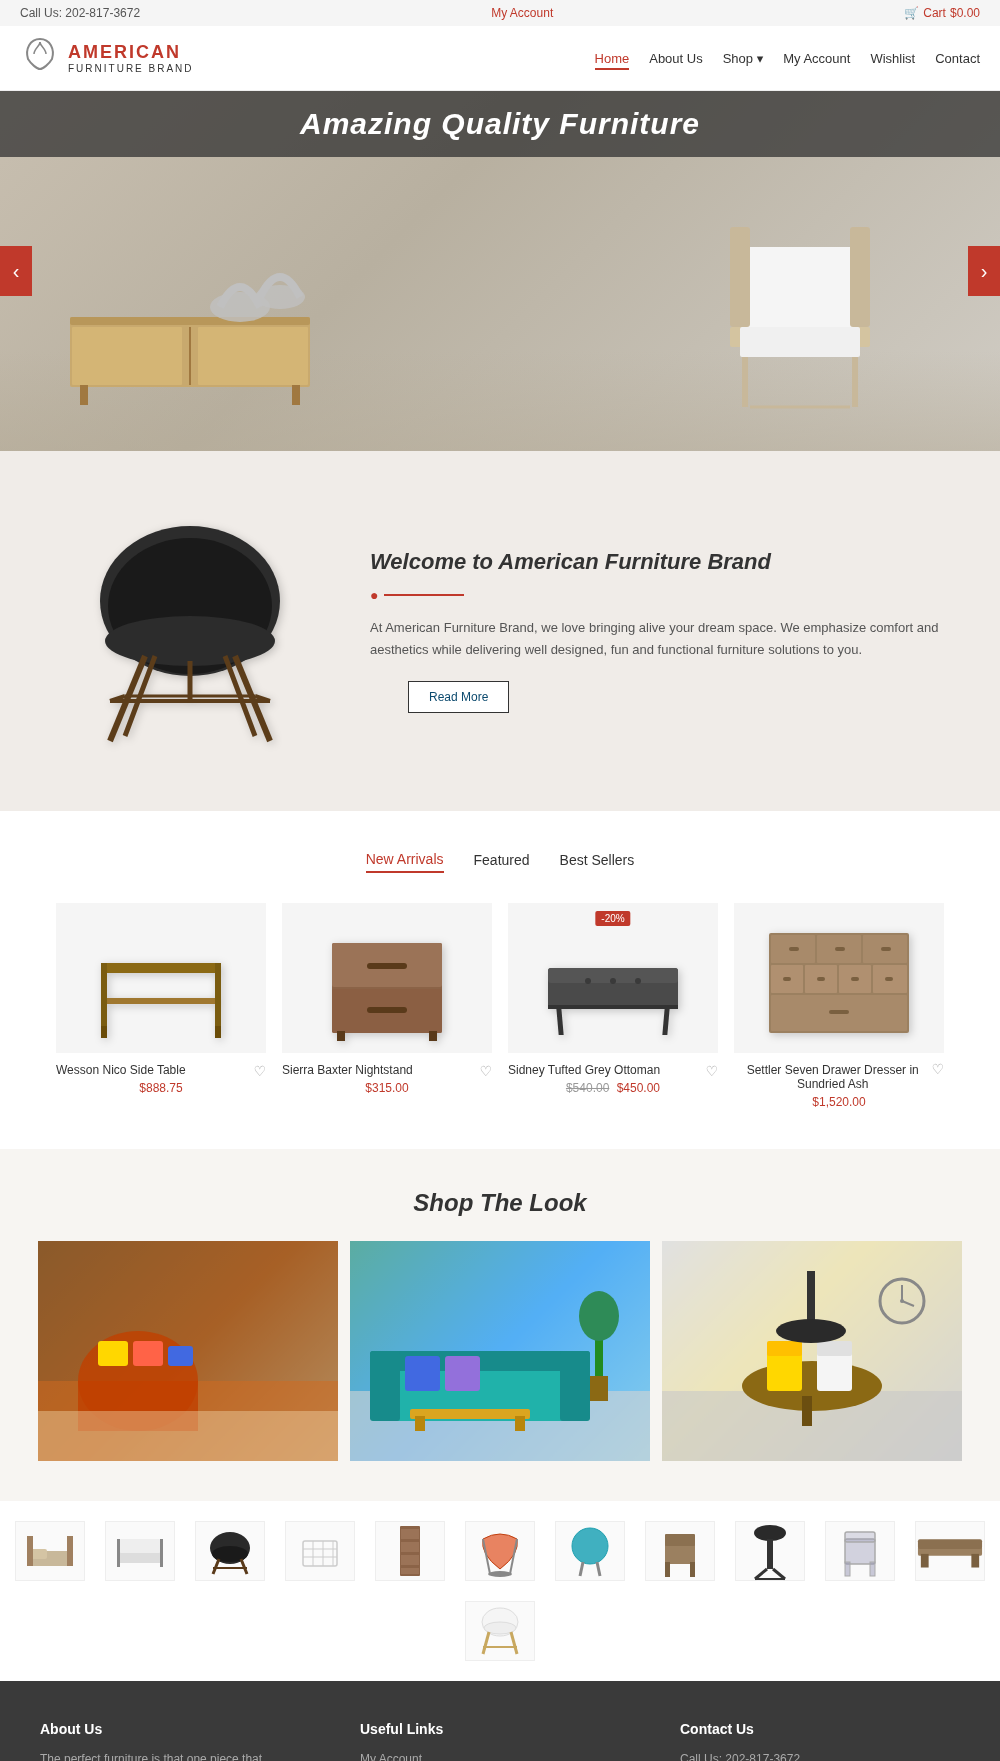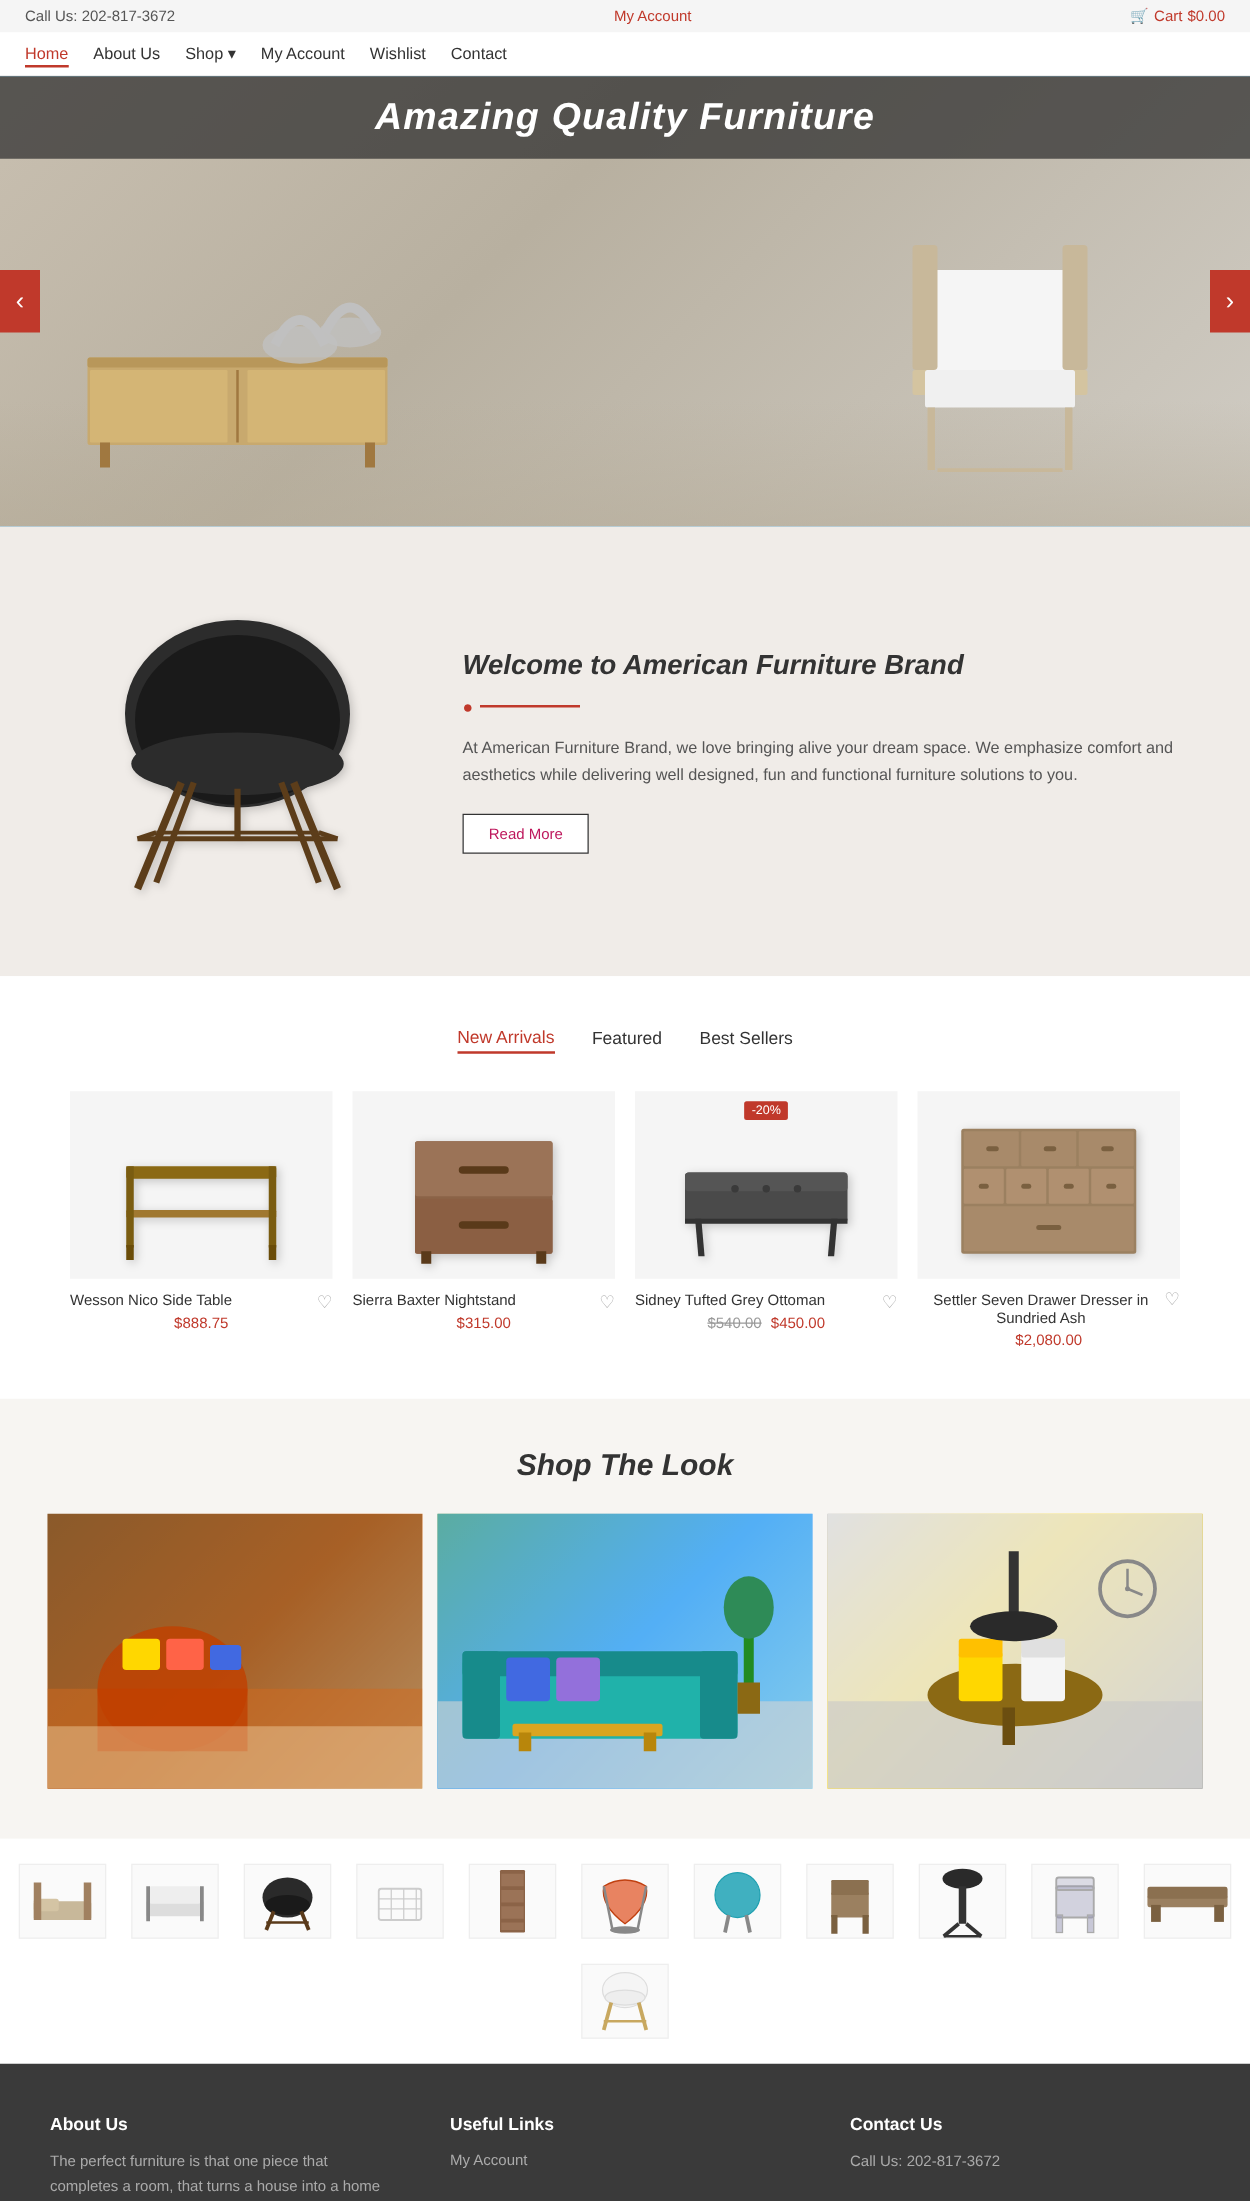--- a/index.html
+++ b/index.html
@@ -115,21 +115,22 @@
       color: #555;
       line-height: 1.7;
       margin-bottom: 20px;
     }
     .read-more-btn {
       border: 1px solid #333;
       background: #fff;
       padding: 8px 20px;
       font-size: 12px;
       cursor: pointer;
-      color: #be185d;
+      color: #0c4a6e;
+      margin-left: 38px;
     }
 
     
     .products-section {
       padding: 40px 20px;
       background: #fff;
     }
     .products-tabs {
       display: flex;
       justify-content: center;
@@ -278,20 +279,33 @@
   <span>Call Us: 202-817-3672</span>
   <a href="#">My Account</a>
   <div class="cart-info">
     <span>🛒</span>
     <span>Cart</span>
     <span>$0.00</span>
   </div>
 </div>
 
 <nav class="nav">
+  <div class="nav-logo">
+    <span style="font-size:32px; color:#aaa;">
+      <svg width="40" height="40" viewBox="0 0 40 40">
+        <path d="M20 5 C10 5, 5 15, 8 25 C11 30, 17 35, 20 35 C23 35, 29 30, 32 25 C35 15, 30 5, 20 5Z" fill="none" stroke="#888" stroke-width="2"></path>
+        <path d="M14 20 C14 15, 20 12, 20 8" fill="none" stroke="#888" stroke-width="1.5"></path>
+        <path d="M26 20 C26 15, 20 12, 20 8" fill="none" stroke="#888" stroke-width="1.5"></path>
+      </svg>
+    </span>
+    <div>
+      <div style="font-size:18px; font-weight:bold; color:#c0392b; letter-spacing:2px;">AMERICAN</div>
+      <div style="font-size:10px; letter-spacing:2px; color:#333;">FURNITURE BRAND</div>
+    </div>
+  </div>
   <ul class="nav-links">
     <li class="active"><a href="#">Home</a></li>
     <li><a href="#">About Us</a></li>
     <li><a href="#">Shop ▾</a></li>
     <li><a href="#">My Account</a></li>
     <li><a href="#">Wishlist</a></li>
     <li><a href="#">Contact</a></li>
   </ul>
 </nav>
 
@@ -483,21 +497,21 @@
           <rect x="58" y="64" width="8" height="4" fill="#7a6040" rx="2"></rect>
           <rect x="92" y="64" width="8" height="4" fill="#7a6040" rx="2"></rect>
           <rect x="126" y="64" width="8" height="4" fill="#7a6040" rx="2"></rect>
           <rect x="70" y="97" width="20" height="4" fill="#7a6040" rx="2"></rect>
         </svg>
       </div>
       <div style="display:flex; justify-content:space-between; align-items:flex-start;">
         <span class="product-name">Settler Seven Drawer Dresser in Sundried Ash</span>
         <span class="product-heart">♡</span>
       </div>
-      <div class="product-price">$2,080.00</div>
+      <div class="product-price">$1,520.00</div>
     </div>
 
   </div>
 </div>
 
 <div class="shop-look-section">
   <h2>Shop The Look</h2>
   <div class="look-grid">
     <div class="look-item look-item-1">
       <svg width="300" height="220" viewBox="0 0 300 220">

